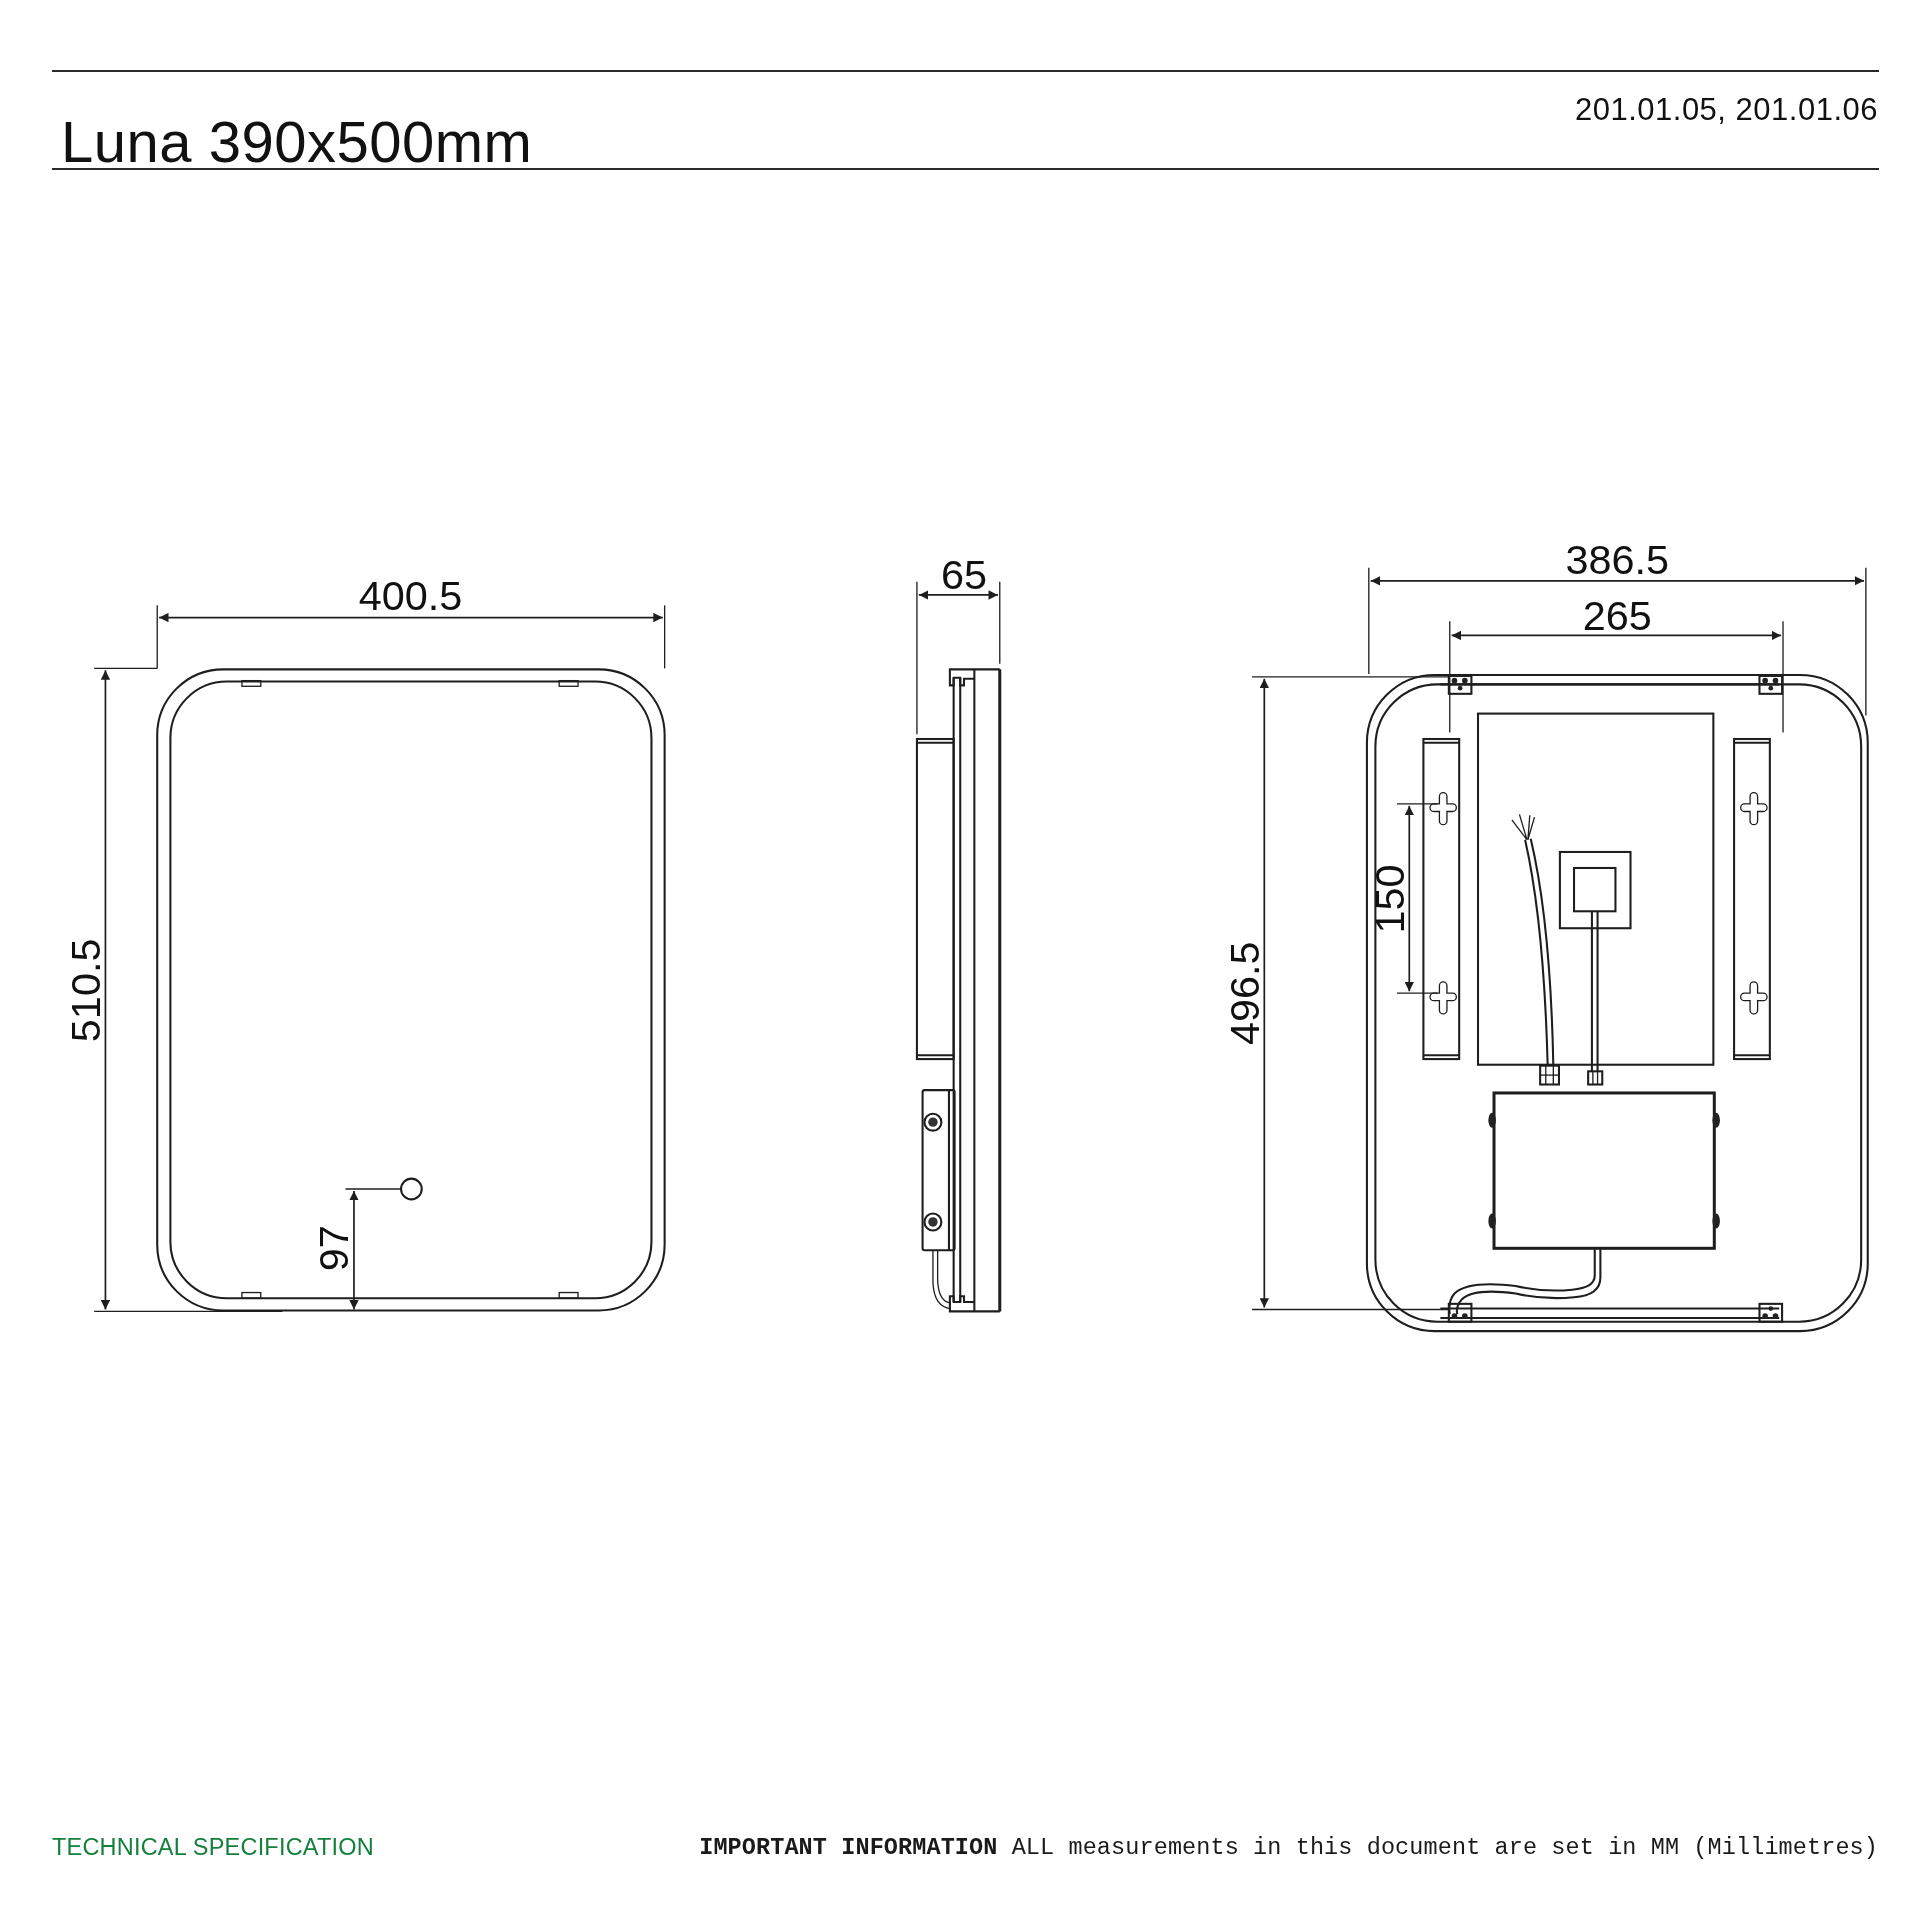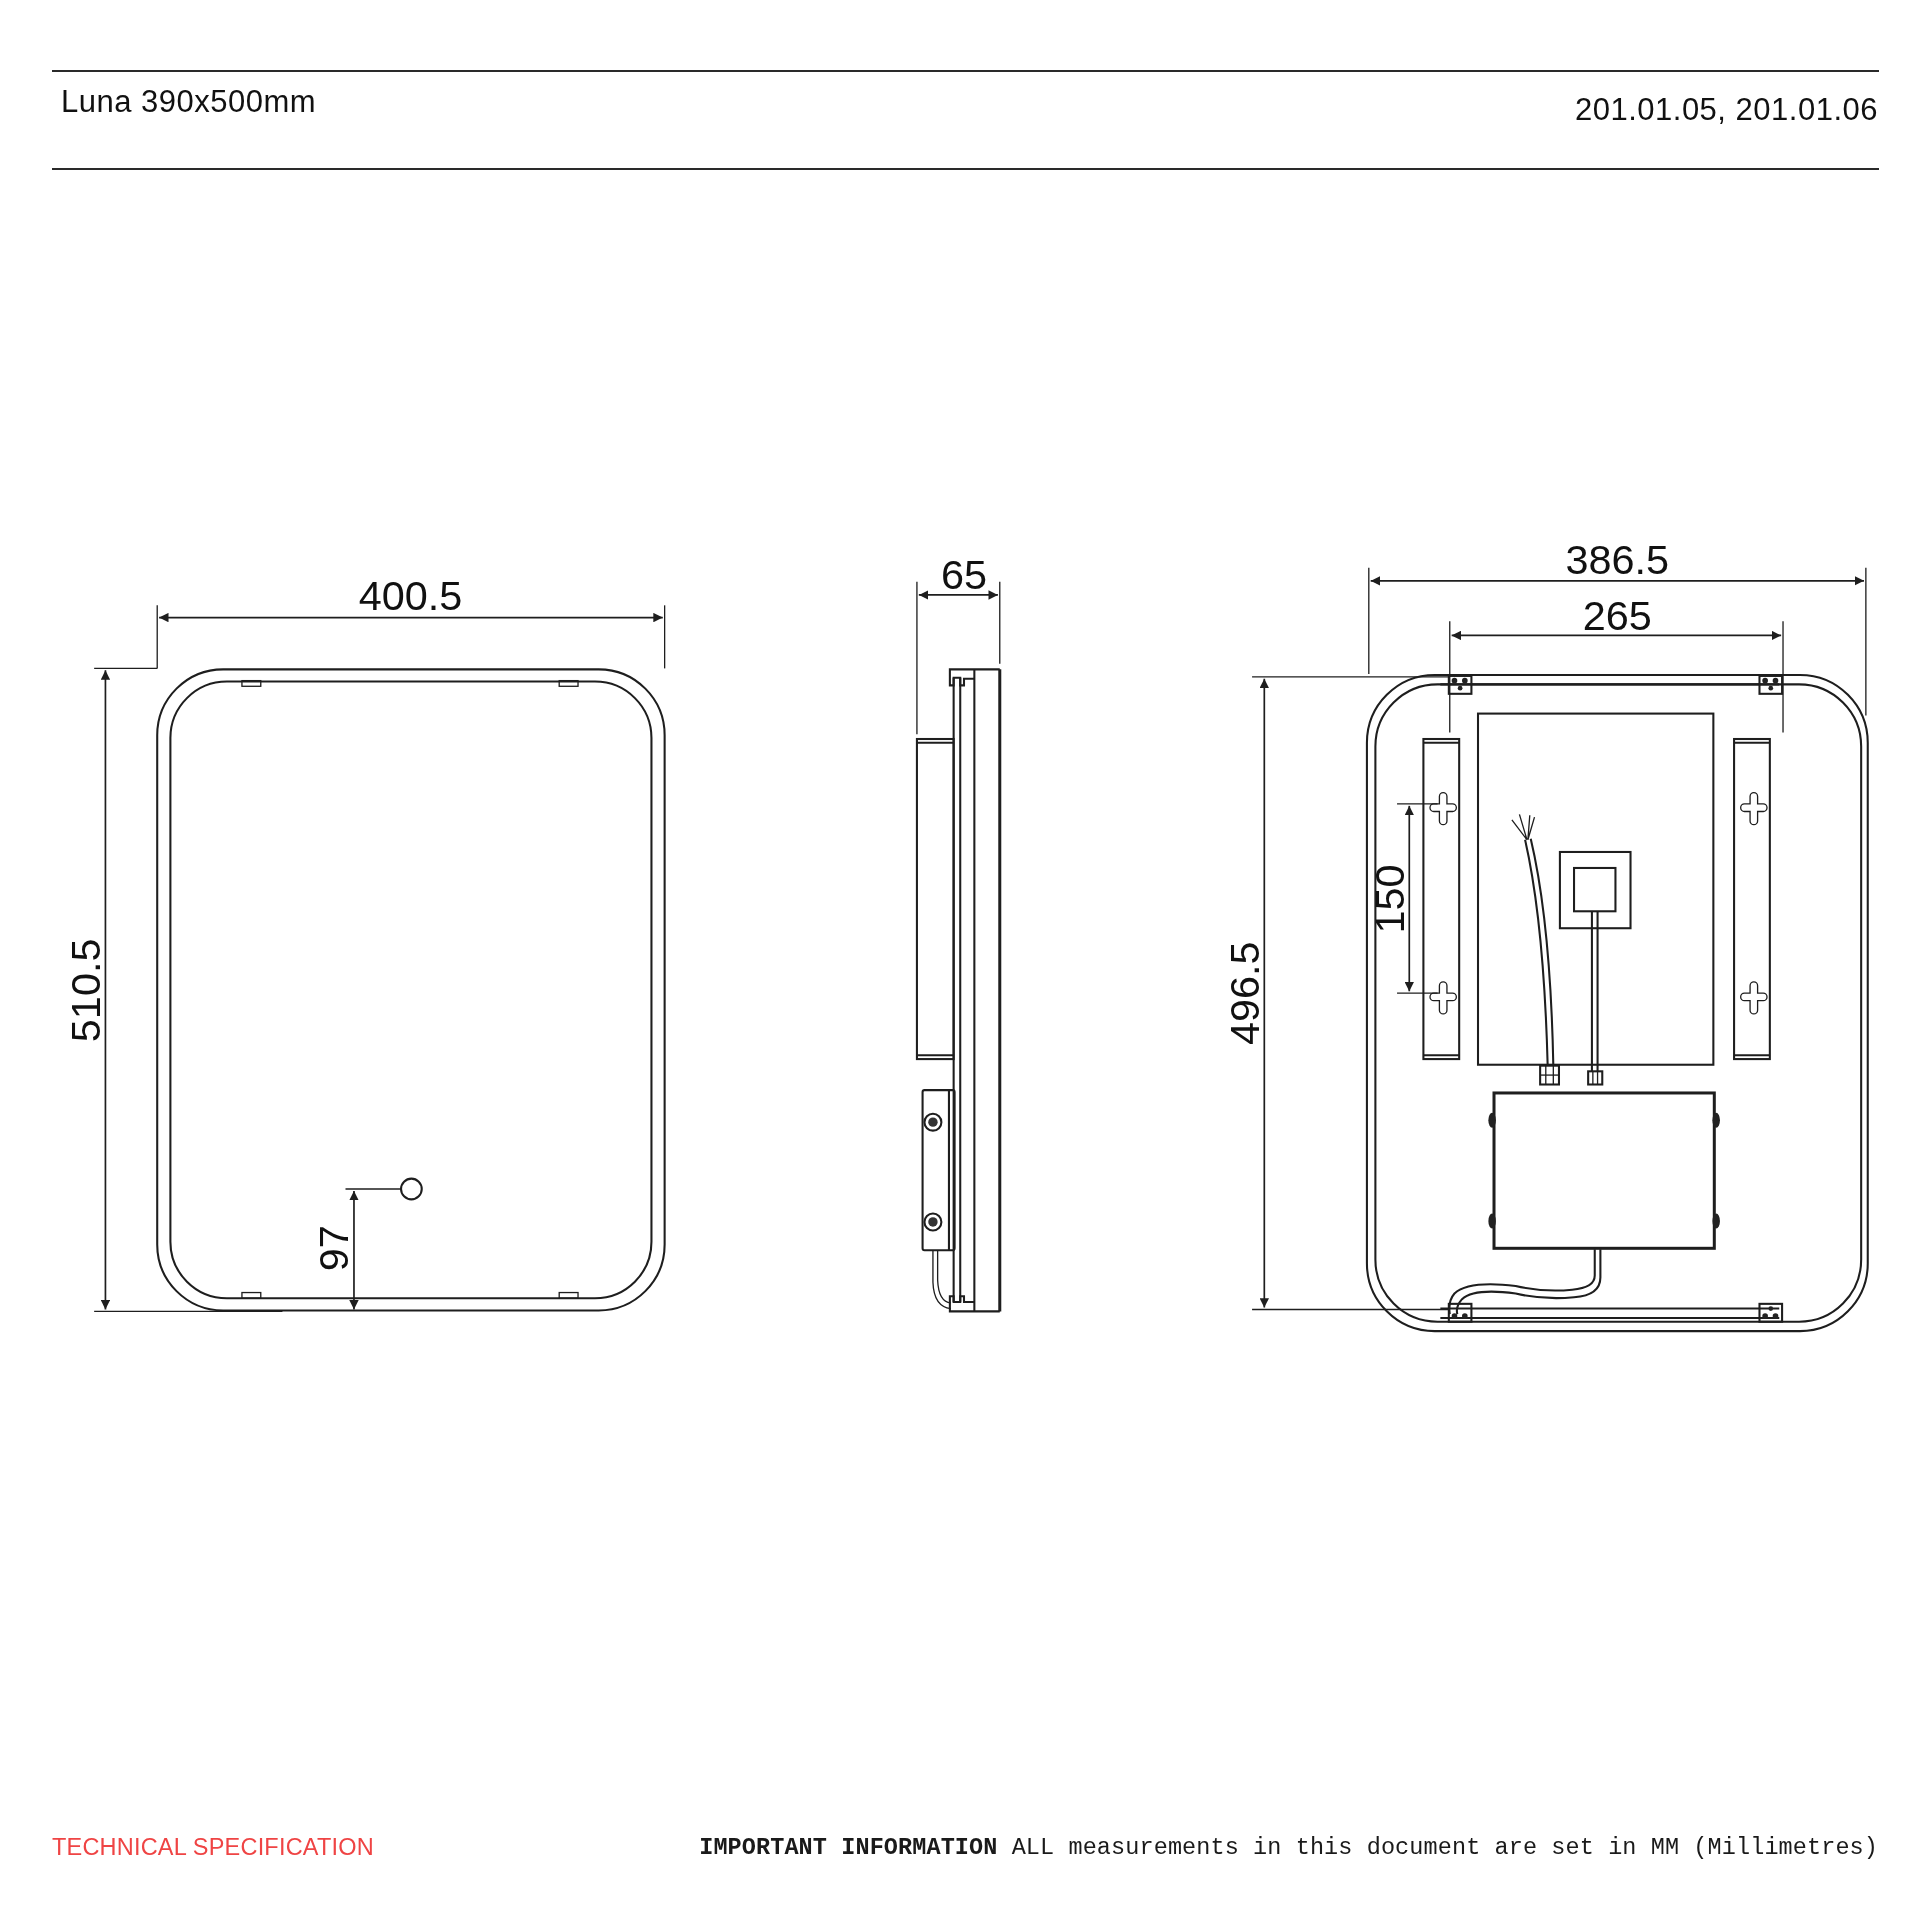--- a/index.html
+++ b/index.html
@@ -1,21 +1,21 @@
 <!DOCTYPE html>
 <html style="font-size:15px"><head>
 <meta charset="utf-8">
 <style>
   html, body { margin: 0; padding: 0; background: #ffffff; }
   body { width: 1928px; height: 1928px; position: relative; overflow: hidden;
          font-family: "Liberation Sans", "DejaVu Sans", sans-serif; color: #111; }
   .rule { position: absolute; left: 52px; width: 1827px; height: 1.9px; background: #2a2a2a; }
-  .title { position: absolute; left: 61px; top: 84px; font-size: 31px; letter-spacing: 0.5px; color: #111; }
+  .title { position: absolute; left: 61px; top: 108px; font-size: 58px; letter-spacing: 0.5px; color: #111; }
   .codes { position: absolute; right: 50px; top: 92px; font-size: 31px; letter-spacing: 0.5px; color: #111; }
-  .footer-left { position: absolute; left: 52px; top: 1834px; font-size: 23.5px; color: #ef4444; letter-spacing: 0.2px; }
+  .footer-left { position: absolute; left: 52px; top: 1834px; font-size: 23.5px; color: #15803d; letter-spacing: 0.2px; }
   .footer-right { position: absolute; right: 50px; top: 1834px; font-size: 23.5px; color: #1a1a1a; letter-spacing: 0.1px; font-family: Liberation Mono, monospace; }
   .footer-right .strong { font-weight: bold; }
   svg.drawing { position: absolute; left: 0; top: 0; }
   svg text { font-family: "Liberation Sans", "DejaVu Sans", sans-serif; fill: #111; }
   .ln { stroke: #1e1e1e; stroke-width: 2.2; fill: none; }
   .ln-thin { stroke: #1e1e1e; stroke-width: 1.4; fill: none; }
   .ln-bold { stroke: #1e1e1e; stroke-width: 3.2; fill: none; }
   .arr { fill: #1e1e1e; }
 </style>
 </head>

